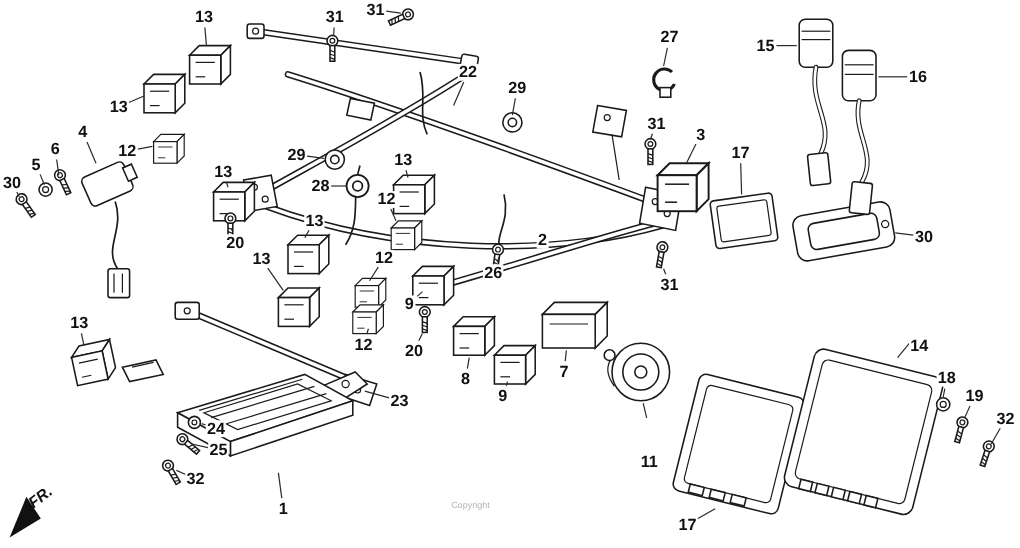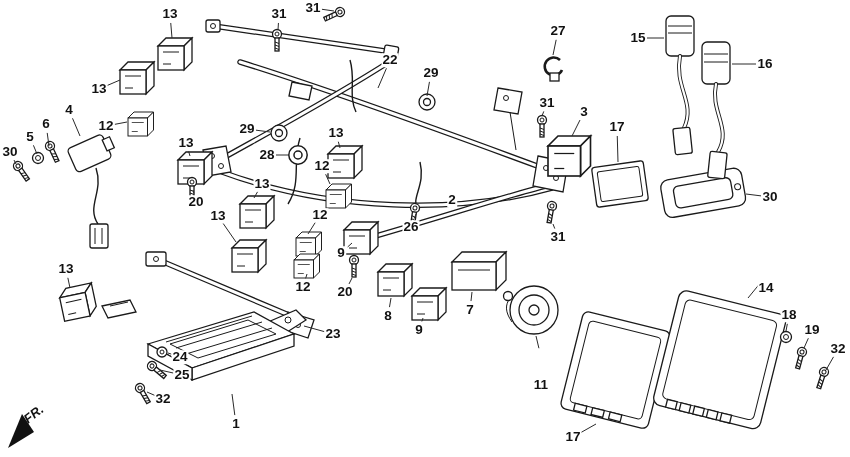--- a/index.html
+++ b/index.html
@@ -340,15 +340,16 @@
       <div class="callout" style="left: 838px; top: 349px;">32</div>
       <div class="callout" style="left: 333px; top: 334px;">23</div>
       <div class="callout" style="left: 180px; top: 357px;">24</div>
       <div class="callout" style="left: 182px; top: 375px;">25</div>
       <div class="callout" style="left: 163px; top: 399px;">32</div>
       <div class="callout" style="left: 236px; top: 424px;">1</div>
       <div class="callout" style="left: 573px; top: 437px;">17</div>
     </div>
 
   <div class="watermark">
+    <div>Copyright</div>
   </div>
 
 </div>
 
 </body></html>

